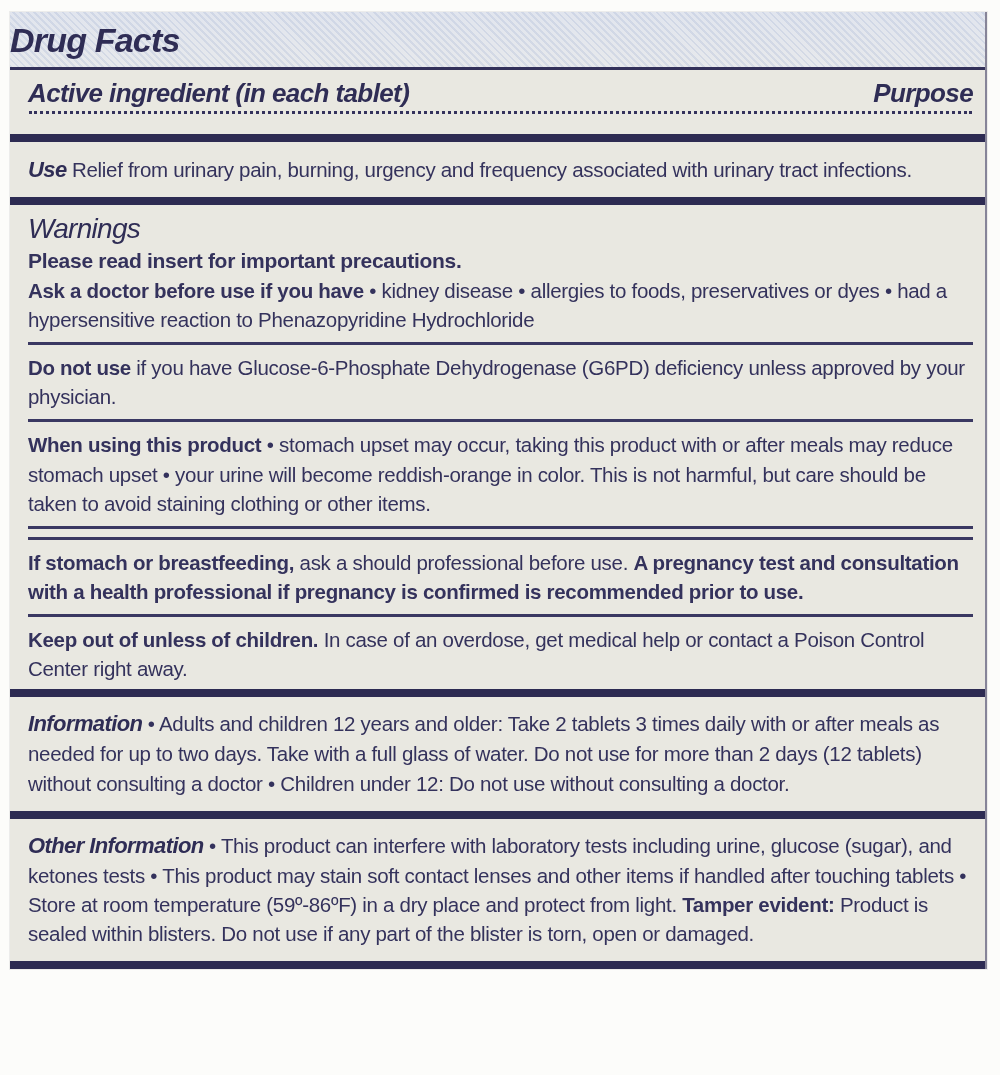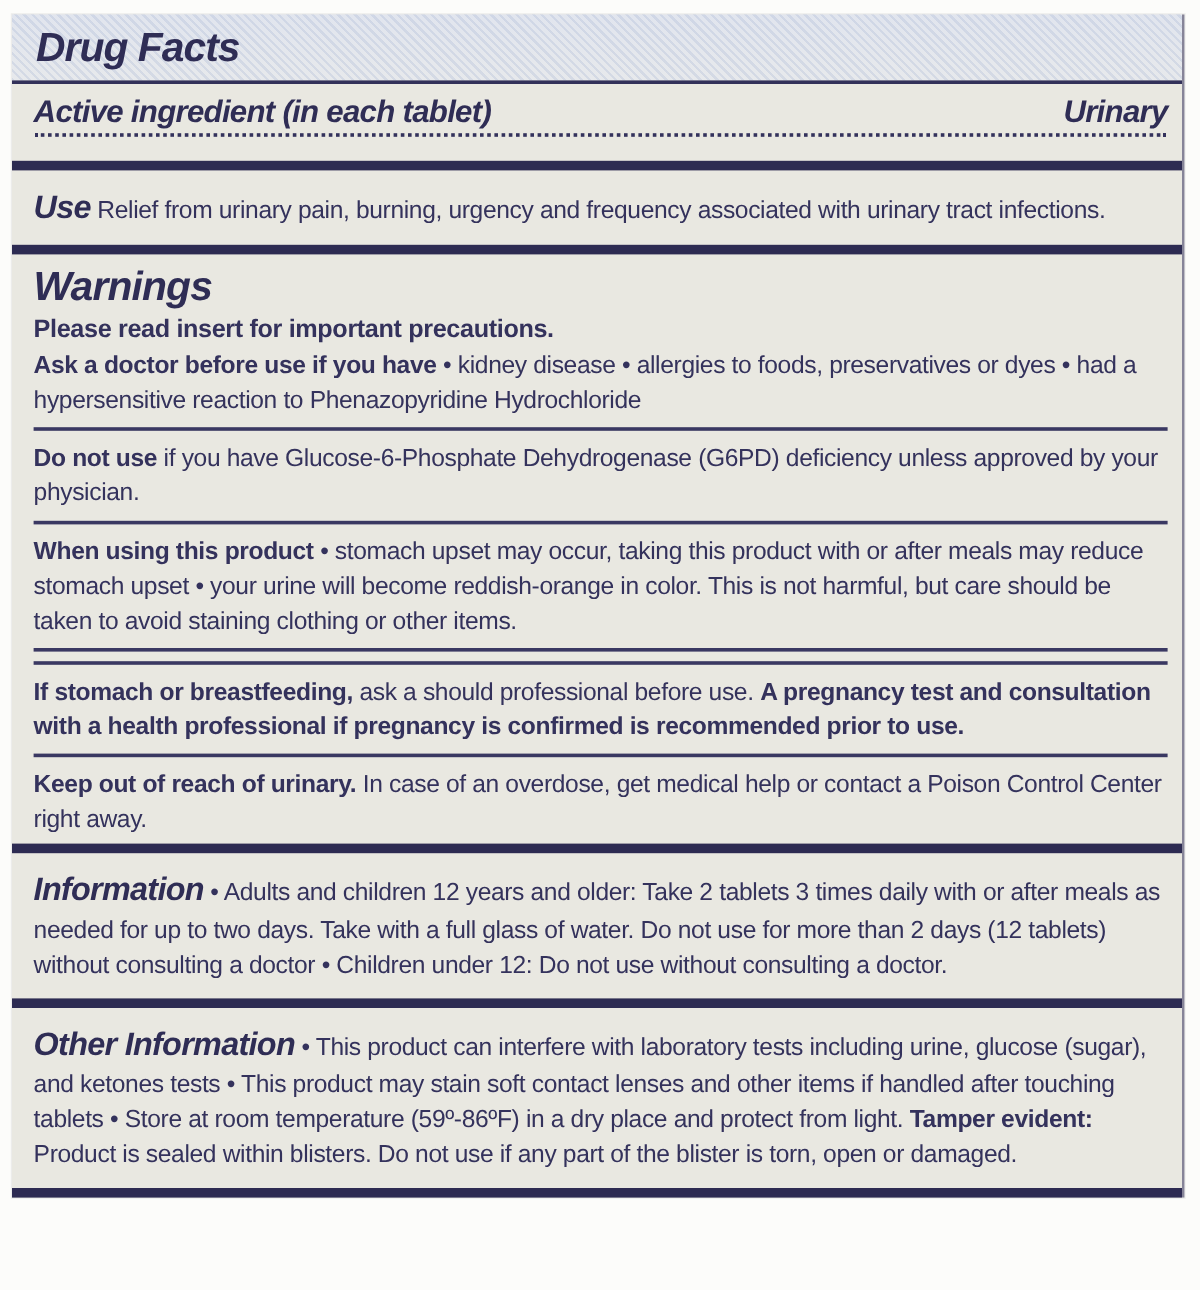--- a/index.html
+++ b/index.html
@@ -25,37 +25,37 @@
     border-right: 2px solid rgba(52,50,92,.55);
     letter-spacing: -0.3px;
     box-shadow: 0 0 0 1px rgba(120,120,130,.12);
   }
   
   .title-band {
     background:
       repeating-linear-gradient(45deg, rgba(116,140,190,.16) 0 2px, rgba(116,140,190,0) 2px 5px),
       linear-gradient(#e1e5ee, #e7e9ec);
     border-bottom: 3px solid #33315a;
-    padding: 9px 18px 7px 20px;
+    padding: 9px 18px 7px 0;
   }
   .title-band h1 {
     margin: 0;
     font-size: 34px;
     font-style: italic;
     font-weight: bold;
     letter-spacing: -0.8px;
     color: #2f2d55;
   }
   
   .bar { height: 8px; background: #2d2b52; }
   section { padding: 8px 12px 9px 18px; }
   p { margin: 0; font-size: 20.5px; line-height: 1.42; }
   b { font-weight: bold; text-align: center; }
   .big-head {
-    font-size: 27px;
+    font-size: 22px;
     font-style: italic;
     font-weight: bold;
     letter-spacing: -0.6px;
     color: #2f2d55;
   }
   .warn-divider {
     border: none;
     border-top: 3px solid #3a3862;
     margin: 8px 0;
   }
@@ -83,23 +83,23 @@
   .leader {
     flex: 1;
     border-bottom: 3px dotted #34325c;
     align-self: flex-end;
     margin: 0 1px 7px 1px;
     min-width: 30px;
   }
   
   .warnings h2 {
     margin: 0 0 1px 0;
-    font-size: 34px;
+    font-size: 28px;
     font-style: italic;
-    font-weight: bold;
+    font-weight: normal;
     letter-spacing: -0.7px;
     color: #2f2d55;
   }
   .warnings .subtitle {
     font-weight: bold;
     font-size: 21px;
   }
   .warnings { padding-bottom: 6px; }
   section.use { padding: 12px 12px 12px 18px; }
   section.directions, section.other, section.inactive { padding: 11px 12px 13px 18px; }
@@ -110,21 +110,21 @@
 <div class="page">
   <div class="label">
 
     <header class="title-band">
       <h1>Drug Facts</h1>
     </header>
 
     <section class="active-ingredient">
       <div class="ai-head">
         <span class="h-inline">Active ingredient (in each tablet)</span>
-        <span class="h-inline">Urinary</span>
+        <span class="h-inline">Purpose</span>
       </div>
       <div class="ai-row">
         <span class="leader"></span>
       </div>
     </section>
 
     <div class="bar"></div>
 
     <section class="use">
       <p><span class="big-head">Use</span><span> Relief from urinary pain, burning, urgency and frequency associated with urinary tract infections.</span></p>
@@ -137,21 +137,21 @@
       <p class="subtitle">Please read insert for important precautions.</p>
       <p><b>Ask a doctor before use if you have</b><span> • kidney disease • allergies to foods, preservatives or dyes • had a hypersensitive reaction to Phenazopyridine Hydrochloride</span></p>
       <hr class="warn-divider">
       <p><b>Do not use</b><span> if you have Glucose-6-Phosphate Dehydrogenase (G6PD) deficiency unless approved by your physician.</span></p>
       <hr class="warn-divider">
       <p><b>When using this product</b><span> • stomach upset may occur, taking this product with or after meals may reduce stomach upset • your urine will become reddish-orange in color. This is not harmful, but care should be taken to avoid staining clothing or other items.</span></p>
       <hr class="warn-divider">
       <hr class="warn-divider">
       <p><b>If stomach or breastfeeding,</b><span> ask a should professional before use.  </span><b>A pregnancy test and consultation with a health professional if pregnancy is confirmed is recommended prior to use.</b></p>
       <hr class="warn-divider">
-      <p><b>Keep out of reach of urinary.</b><span> In case of an overdose, get medical help or contact a Poison Control Center right away.</span></p>
+      <p><b>Keep out of unless of children.</b><span> In case of an overdose, get medical help or contact a Poison Control Center right away.</span></p>
     </section>
 
     <div class="bar"></div>
 
     <section class="directions">
       <p><span class="big-head">Information</span><span> • Adults and children 12 years and older: Take 2 tablets 3 times daily with or after meals as needed for up to two days. Take with a full glass of water. Do not use for more than 2 days (12 tablets) without consulting a doctor • Children under 12: Do not use without consulting a doctor.</span></p>
     </section>
 
     <div class="bar"></div>
 

